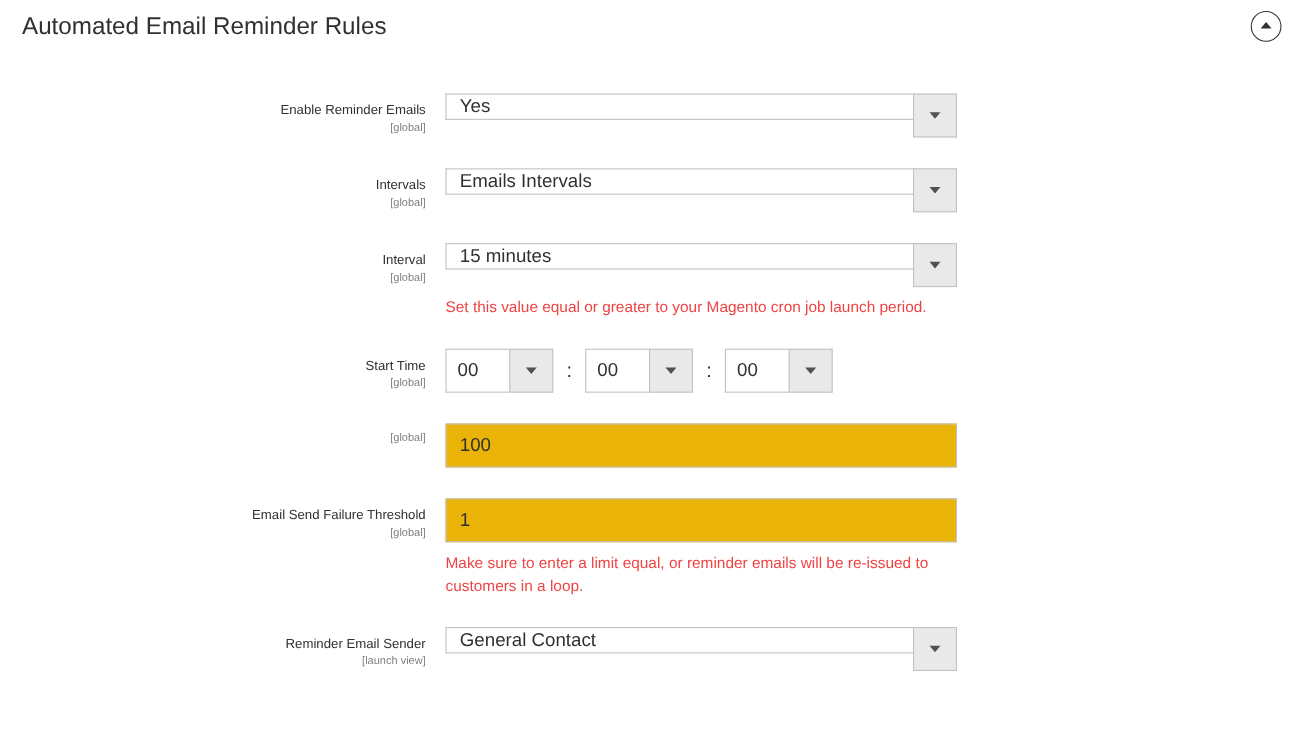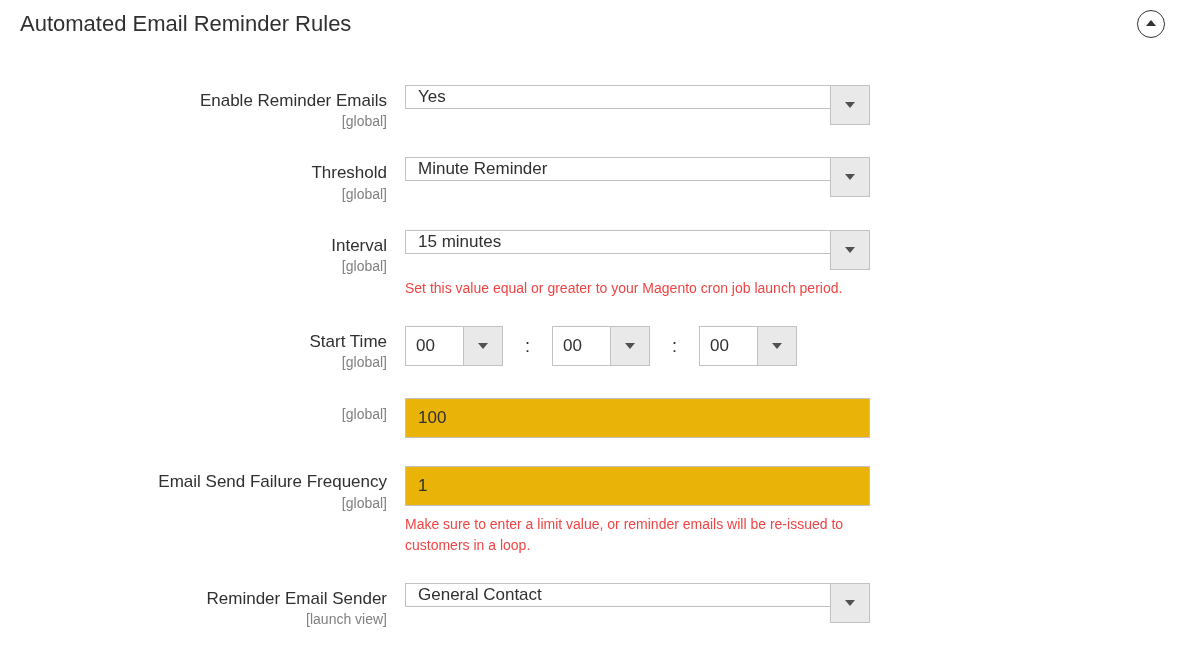--- a/index.html
+++ b/index.html
@@ -52,27 +52,27 @@
       align-items: flex-start;
       margin-bottom: 28px;
     }
     .label-col {
       width: 385px;
       padding-right: 18px;
       text-align: right;
       padding-top: 6px;
     }
     .field-label {
-      font-size: 17px;
+      font-size: 12px;
       color: #303030;
       font-weight: 400;
       line-height: 1.2;
     }
     .field-scope {
-      font-size: 14px;
+      font-size: 10px;
       color: #808080;
       display: block;
       margin-top: 2px;
     }
     .input-col {
       width: 465px;
     }
     .select-wrap {
       display: flex;
       width: 100%;
@@ -117,21 +117,21 @@
     }
     .help-text {
       font-size: 14px;
       color: #ef4444;
       margin-top: 8px;
       line-height: 1.45;
     }
     .time-group {
       display: flex;
       align-items: center;
-      gap: 20px;
+      gap: 10px;
     }
     .time-select {
       display: flex;
     }
     .time-display {
       width: 58px;
       height: 40px;
       border: 1px solid #c2c2c2;
       border-right: none;
       background: #ffffff;
@@ -177,26 +177,26 @@
       <div class="select-display">Yes</div>
       <div class="select-arrow">
         <span class="triangle-down"></span>
       </div>
     </div>
   </div>
 </div>
 
 <div class="form-row">
   <div class="label-col">
-    <span class="field-label">Threshold</span>
-    <span class="field-scope">[global]</span>
-  </div>
-  <div class="input-col">
-    <div class="select-wrap">
-      <div class="select-display">Minute Reminder</div>
+    <span class="field-label">Intervals</span>
+    <span class="field-scope">[global]</span>
+  </div>
+  <div class="input-col">
+    <div class="select-wrap">
+      <div class="select-display">Emails Intervals</div>
       <div class="select-arrow">
         <span class="triangle-down"></span>
       </div>
     </div>
   </div>
 </div>
 
 <div class="form-row">
   <div class="label-col">
     <span class="field-label">Interval</span>
@@ -248,26 +248,26 @@
   <div class="label-col">
     <span class="field-scope">[global]</span>
   </div>
   <div class="input-col">
     <input class="text-input" type="text" value="100" style="">
   </div>
 </div>
 
 <div class="form-row">
   <div class="label-col">
-    <span class="field-label">Email Send Failure Frequency</span>
+    <span class="field-label">Email Send Failure Threshold</span>
     <span class="field-scope">[global]</span>
   </div>
   <div class="input-col">
     <input class="text-input" type="text" value="1" style="">
-    <p class="help-text">Make sure to enter a limit value, or reminder emails will be re-issued to customers in a loop.</p>
+    <p class="help-text">Make sure to enter a limit equal, or reminder emails will be re-issued to customers in a loop.</p>
   </div>
 </div>
 
 <div class="form-row">
   <div class="label-col">
     <span class="field-label">Reminder Email Sender</span>
     <span class="field-scope">[launch view]</span>
   </div>
   <div class="input-col">
     <div class="select-wrap">

